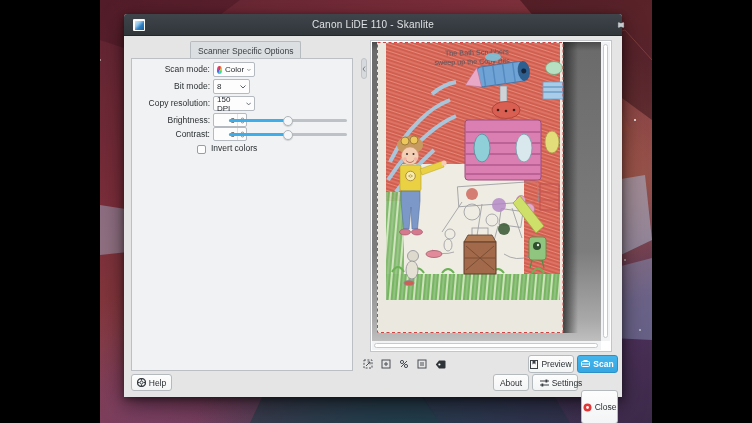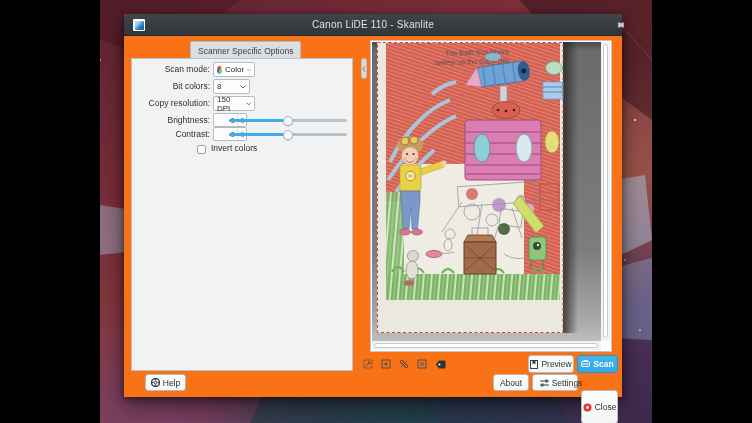--- a/index.html
+++ b/index.html
@@ -11,21 +11,21 @@
   .stage{position:absolute;left:100px;top:0;width:552px;height:423px;overflow:hidden;
     background:
       radial-gradient(260px 180px at 88% 42%, rgba(214,120,60,.55), rgba(214,120,60,0) 70%),
       radial-gradient(300px 160px at 55% 102%, rgba(32,72,84,.85), rgba(32,72,84,0) 70%),
       radial-gradient(220px 160px at 8% 96%, rgba(130,70,120,.55), rgba(130,70,120,0) 70%),
       linear-gradient(150deg,#5e2330 0%,#7a2d3a 28%,#84383c 46%,#6f3a53 66%,#4c3058 85%,#3c2a4a 100%);}
   .stage svg{position:absolute;left:0;top:0;}
 
   
   .win{position:absolute;left:124px;top:14px;width:498px;height:383px;
-       background:#f97316;border-radius:3px 3px 0 0;
+       background:#e5e5e5;border-radius:3px 3px 0 0;
        box-shadow:0 8px 22px rgba(0,0,0,.55), 0 2px 6px rgba(0,0,0,.4);}
   .titlebar{position:absolute;left:0;top:0;width:100%;height:22px;border-radius:3px 3px 0 0;
        background:linear-gradient(#3e444a,#31363b);border-bottom:1px solid #23272b;
        display:flex;align-items:center;}
   .title{position:absolute;left:0;right:0;text-align:center;color:#dfe2e4;font-size:10px;font-weight:500;letter-spacing:.2px;}
   .appicon{position:absolute;left:9px;top:5px;width:12px;height:12px;background:#fcfcfc;border-radius:1px;padding:1.5px;}
   .appicon i{display:block;width:100%;height:100%;background:linear-gradient(135deg,#cfe6f7 0%,#8fc4ea 35%,#2f7fc4 60%,#1c5b96 100%);}
   .tb-btns{position:absolute;right:7px;top:0;height:22px;display:flex;align-items:center;gap:7px;}
   .tb-btns svg{display:block;}
 
@@ -151,21 +151,21 @@
       <div class="combo" style="width:42px;text-align:center;">
         <span class="colorwheel"></span>
         <span>Color</span>
         <svg class="arrow" width="6" height="4" viewBox="0 0 6 4">
             <path d="M0.5,0.5 L3,3 L5.5,0.5" stroke="#5a6065" fill="none"></path>
           </svg>
       </div>
     </div>
 
     <div class="row" style="top:20px;">
-      <span class="flabel">Bit colors:</span>
+      <span class="flabel">Bit mode:</span>
       <div class="combo" style="width:37px;">
         <span>8</span>
         <svg class="arrow" width="6" height="4" viewBox="0 0 6 4">
             <path d="M0.5,0.5 L3,3 L5.5,0.5" stroke="#5a6065" fill="none"></path>
           </svg>
       </div>
     </div>
 
     <div class="row" style="top:37px;">
       <span class="flabel">Copy resolution:</span>
@@ -442,21 +442,21 @@
     <span>Settings</span>
   </div>
   <div class="btn" style="left:457px;top:376px;width:37px;height:34px;align-items:center;">
     <svg width="9" height="9" viewBox="0 0 9 9">
         <circle cx="4.5" cy="4.5" r="4" fill="#e23636"></circle>
         <circle cx="4.5" cy="4.5" r="1.4" fill="#fff"></circle>
       </svg>
     <span>Close</span>
   </div>
 
-  <div class="btn" style="left:7px;top:360px;width:41px;height:17px;margin-left:14px;">
+  <div class="btn" style="left:7px;top:360px;width:41px;height:17px;">
     <svg width="9" height="9" viewBox="0 0 9 9">
         <circle cx="4.5" cy="4.5" r="4" fill="none" stroke="#3a3f44" stroke-width="1.4"></circle>
         <circle cx="4.5" cy="4.5" r="1.5" fill="none" stroke="#3a3f44" stroke-width="1"></circle>
         <path d="M4.5,0.5 v2 M4.5,6.5 v2 M0.5,4.5 h2 M6.5,4.5 h2" stroke="#3a3f44" stroke-width="1"></path>
       </svg>
     <span>Help</span>
   </div>
 
 </div>
 

